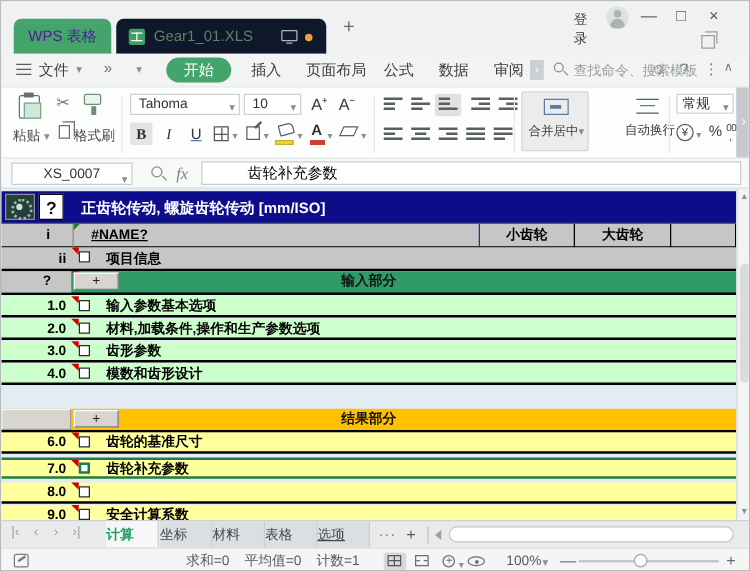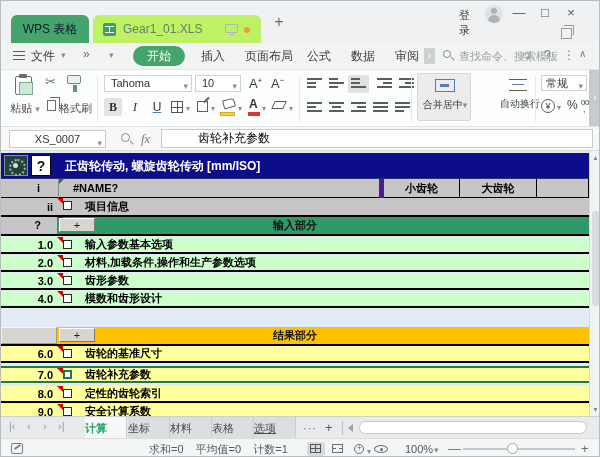--- a/index.html
+++ b/index.html
@@ -2,23 +2,23 @@
 <html><head>
 <meta charset="utf-8">
 <style>
   * { box-sizing: border-box; margin: 0; padding: 0; }
   html,body { background:#888; }
   body { font-family: "Liberation Sans", sans-serif; }
   #app { position:relative; width:600px; height:457px; background:#f2f3f3; overflow:hidden; border:1px solid #b9bcbe; }
 
   
   .titlebar { position:absolute; left:0; top:0; width:600px; height:42px; background:#f0f1f2; }
-  .wps-tab { position:absolute; left:10px; top:14px; width:78px; height:28px; background:#44a46c; color:#0f172a;
+  .wps-tab { position:absolute; left:10px; top:14px; width:78px; height:28px; background:#44a46c; color:#4c1d95;
              font-size:12px; line-height:28px; text-align:center; border-radius:6px 6px 0 0; }
-  .doc-tab { position:absolute; left:92px; top:14px; width:168px; height:28px; background:#bef264;
+  .doc-tab { position:absolute; left:92px; top:14px; width:168px; height:28px; background:#0f172a;
              border-radius:6px 6px 0 0; font-size:12px; line-height:28px; color:#5d826c; }
   .doc-tab .sheet-ico { position:absolute; left:10px; top:8px; width:13px; height:13px; background:#3e9e63; border-radius:2px; }
   .doc-tab .sheet-ico i { position:absolute; left:2px; top:3px; width:9px; height:7px;
              border-top:1px solid #fff; border-bottom:1px solid #fff; display:block; }
   .doc-tab .sheet-ico i:after { content:""; position:absolute; left:4px; top:-1px; width:1px; height:7px; background:#fff; }
   .doc-tab .doc-label { position:absolute; left:30px; top:0; }
   .monitor-ico { position:absolute; left:132px; top:9px; width:13px; height:9px; border:1px solid #b3b6b8; border-radius:1px; }
   .monitor-ico:after { content:""; position:absolute; left:3px; bottom:-3px; width:5px; height:1px; background:#b3b6b8; }
   .unsaved-dot { position:absolute; left:151px; top:12px; width:6px; height:6px; border-radius:50%; background:#e6a23c; }
   .newtab-btn { position:absolute; left:268px; top:11px; width:20px; height:20px; font-size:16px; color:#6a6e70; text-align:center; line-height:20px; }
@@ -120,21 +120,21 @@
   .sheet { position:absolute; left:0; top:150px; width:600px; height:265px; background:#e3ecf5; overflow:hidden; }
   .srow { position:absolute; left:0; width:588px; }
   .title-row { top:2px; height:26px; background:#0d0d8c; border-bottom:1px solid #30306a; }
   .gear-img { position:absolute; left:3px; top:2px; width:24px; height:21px; background:#23403a; border:1px solid #8a8e90; }
   .gear-img:before { content:""; position:absolute; left:4px; top:3px; width:13px; height:13px; border:2px dotted #9fb8ae; border-radius:50%; }
   .gear-img:after { content:""; position:absolute; left:8px; top:7px; width:5px; height:5px; background:#cfe0d8; border-radius:50%; }
   .help-btn { position:absolute; left:30px; top:2px; width:20px; height:21px; background:#fff; border:1px solid #000; text-align:center; font-weight:bold; font-size:14px; line-height:20px; color:#111; }
   .title-text { position:absolute; left:64px; top:0; height:26px; line-height:26px; color:#fff; font-weight:bold; font-size:12px; }
   .row-i { top:28px; height:19px; background:#c6c6c6; border-bottom:1px solid #000; font-size:11px; font-weight:bold; }
   .ri-label { position:absolute; left:0; top:0; width:58px; height:19px; line-height:18px; text-align:right; padding-right:18px; border-right:1px solid #8a8a8a; }
-  .ri-name { position:absolute; left:58px; top:0; width:325px; height:19px; line-height:18px; padding-left:14px; border-right:5px solid #4c1d95; }
+  .ri-name { position:absolute; left:58px; top:0; width:325px; height:19px; line-height:18px; padding-left:14px; border-right:1px solid #4c1d95;text-decoration:underline; }
   .fold-mark { position:absolute; left:0; top:0; width:0; height:0; border-top:5px solid #1e7a3a; border-right:5px solid transparent; }
   .ri-cell { position:absolute; top:0; height:19px; line-height:18px; text-align:center; border-right:1px solid #000; }
   .ri-pinion { left:383px; width:76px; } .ri-gear { left:459px; width:77px; } .ri-empty { left:536px; width:52px; }
   .data-row { font-size:11px; font-weight:bold; color:#000; border-bottom:2px solid #000; }
   .row-ii { top:47px; height:19px; background:#c6c6c6; }
   .row-num { position:absolute; left:0; top:0; width:55px; height:100%; line-height:14px; text-align:right; padding-right:3px; display:flex; align-items:center; justify-content:flex-end; }
   .red-mark { position:absolute; left:56px; top:0; width:0; height:0; border-top:6px solid #d40000; border-left:6px solid transparent; }
   .cbx { position:absolute; left:62px; top:3px; width:9px; height:9px; background:#fff; border:1.5px solid #2a2a2a; }
   .row-text { position:absolute; left:84px; top:0; height:100%; display:flex; align-items:center; }
   .sec-row { height:19px; border-bottom:2px solid #000; }
@@ -421,21 +421,20 @@
     <div class="srow data-row yellow-row selected-row r70">
       <span class="row-num">7.0</span>
       <span class="red-mark"></span>
       <span class="cbx"></span>
       <span class="row-text">齿轮补充参数</span>
     </div>
     <div class="srow data-row yellow-row r80">
       <span class="row-num">8.0</span>
       <span class="red-mark"></span>
       <span class="cbx"></span>
-      <span class="row-text">定性的齿轮索引</span>
     </div>
     <div class="srow data-row yellow-row r90">
       <span class="row-num">9.0</span>
       <span class="red-mark"></span>
       <span class="cbx"></span>
       <span class="row-text">安全计算系数</span>
     </div>
 
     <div class="vscroll">
       <span class="arr arr-up">▲</span>

